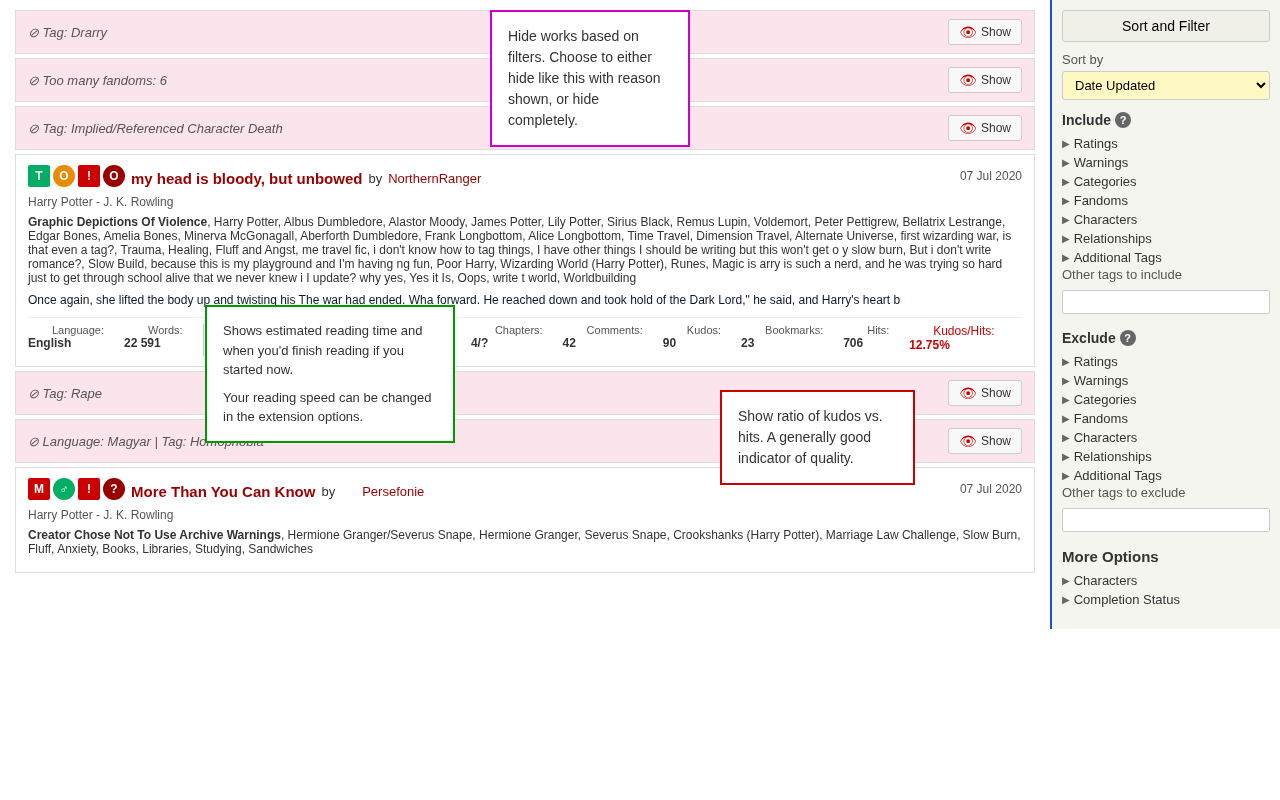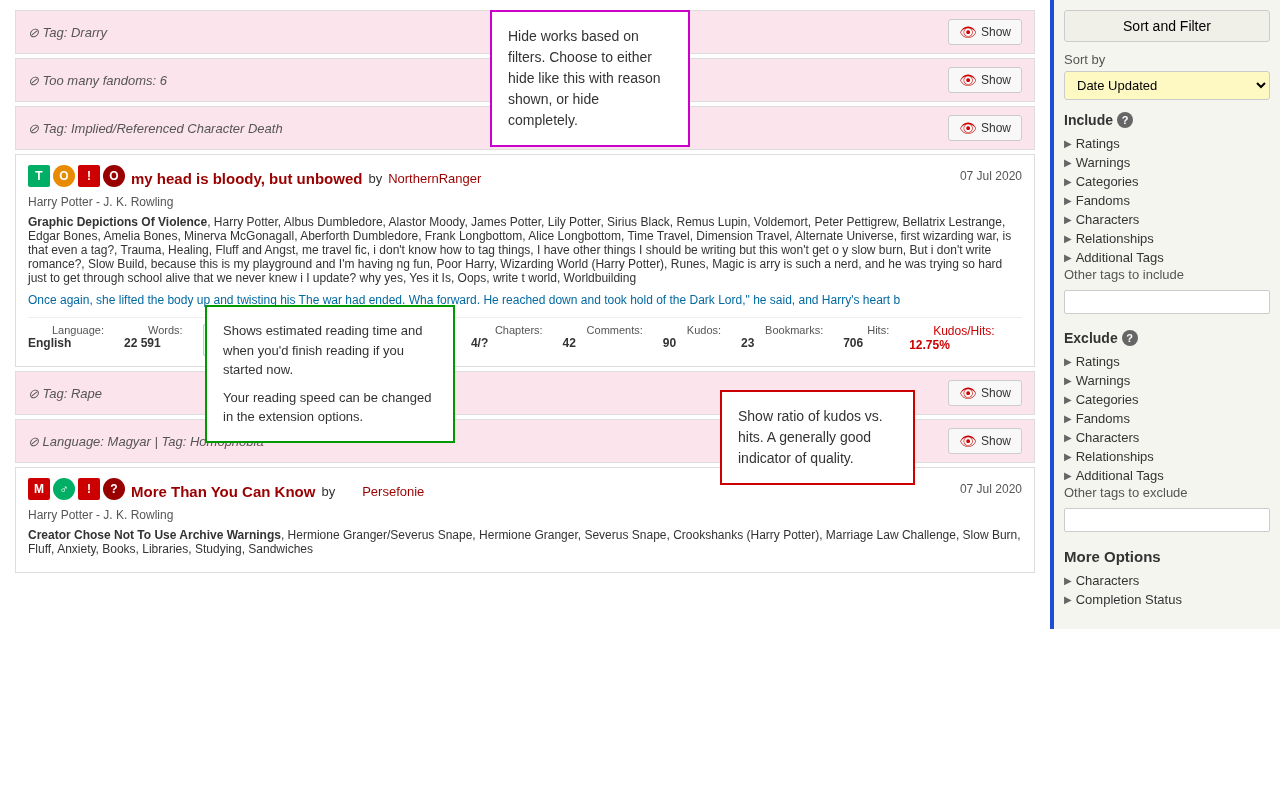--- a/index.html
+++ b/index.html
@@ -2,21 +2,21 @@
 <html><head>
   <meta charset="utf-8">
   <style>
     * { box-sizing: border-box; margin: 0; padding: 0; }
     body { font-family: Arial, sans-serif; font-size: 13px; background: #fff; color: #333; display: flex; }
 
     
     .main-content { flex: 1; padding: 10px 15px; min-width: 0; }
 
     
-    .sidebar { width: 230px; min-width: 230px; background: #f5f5f0; border-left: 4px solid #1d4ed8; padding: 10px; }
+    .sidebar { width: 230px; min-width: 230px; background: #f5f5f0; border-left: 2px solid #1d4ed8; padding: 10px; }
 
     
     .filter-row {
       display: flex;
       align-items: center;
       justify-content: space-between;
       border: 1px solid #ddd;
       background: #fce4ec;
       padding: 8px 12px;
       margin-bottom: 4px;
@@ -57,21 +57,21 @@
       font-weight: bold; font-size: 12px; color: #fff; border-radius: 2px;
     }
     .rating-t { background: #00ae65; }
     .rating-o { background: #e88b00; border-radius: 50%; }
     .rating-excl { background: #c00; }
     .rating-m { background: #c00; }
 
     .tags-section { font-size: 12px; margin-bottom: 6px; }
     .tags-section strong { }
 
-    .summary-section { font-size: 12px; color: #0369a1; margin-bottom: 8px; line-height: 1.5; }
+    .summary-section { font-size: 12px; color: #0f172a; margin-bottom: 8px; line-height: 1.5; }
 
     .stats-row { display: flex; gap: 20px; font-size: 12px; border-top: 1px solid #eee; padding-top: 6px; flex-wrap: wrap; }
     .stat-item { display: flex; flex-direction: column; }
     .stat-label { color: #555; font-size: 11px; padding-left: 24px; }
     .stat-value { font-weight: bold; }
     .reading-time-block { background: #e8ffe8; border: 1px solid #aada; padding: 2px 6px; border-radius: 2px; color: #060; }
     .kudos-hits { color: #c00; font-size: 12px; }
 
     
     .tooltip-pink {

